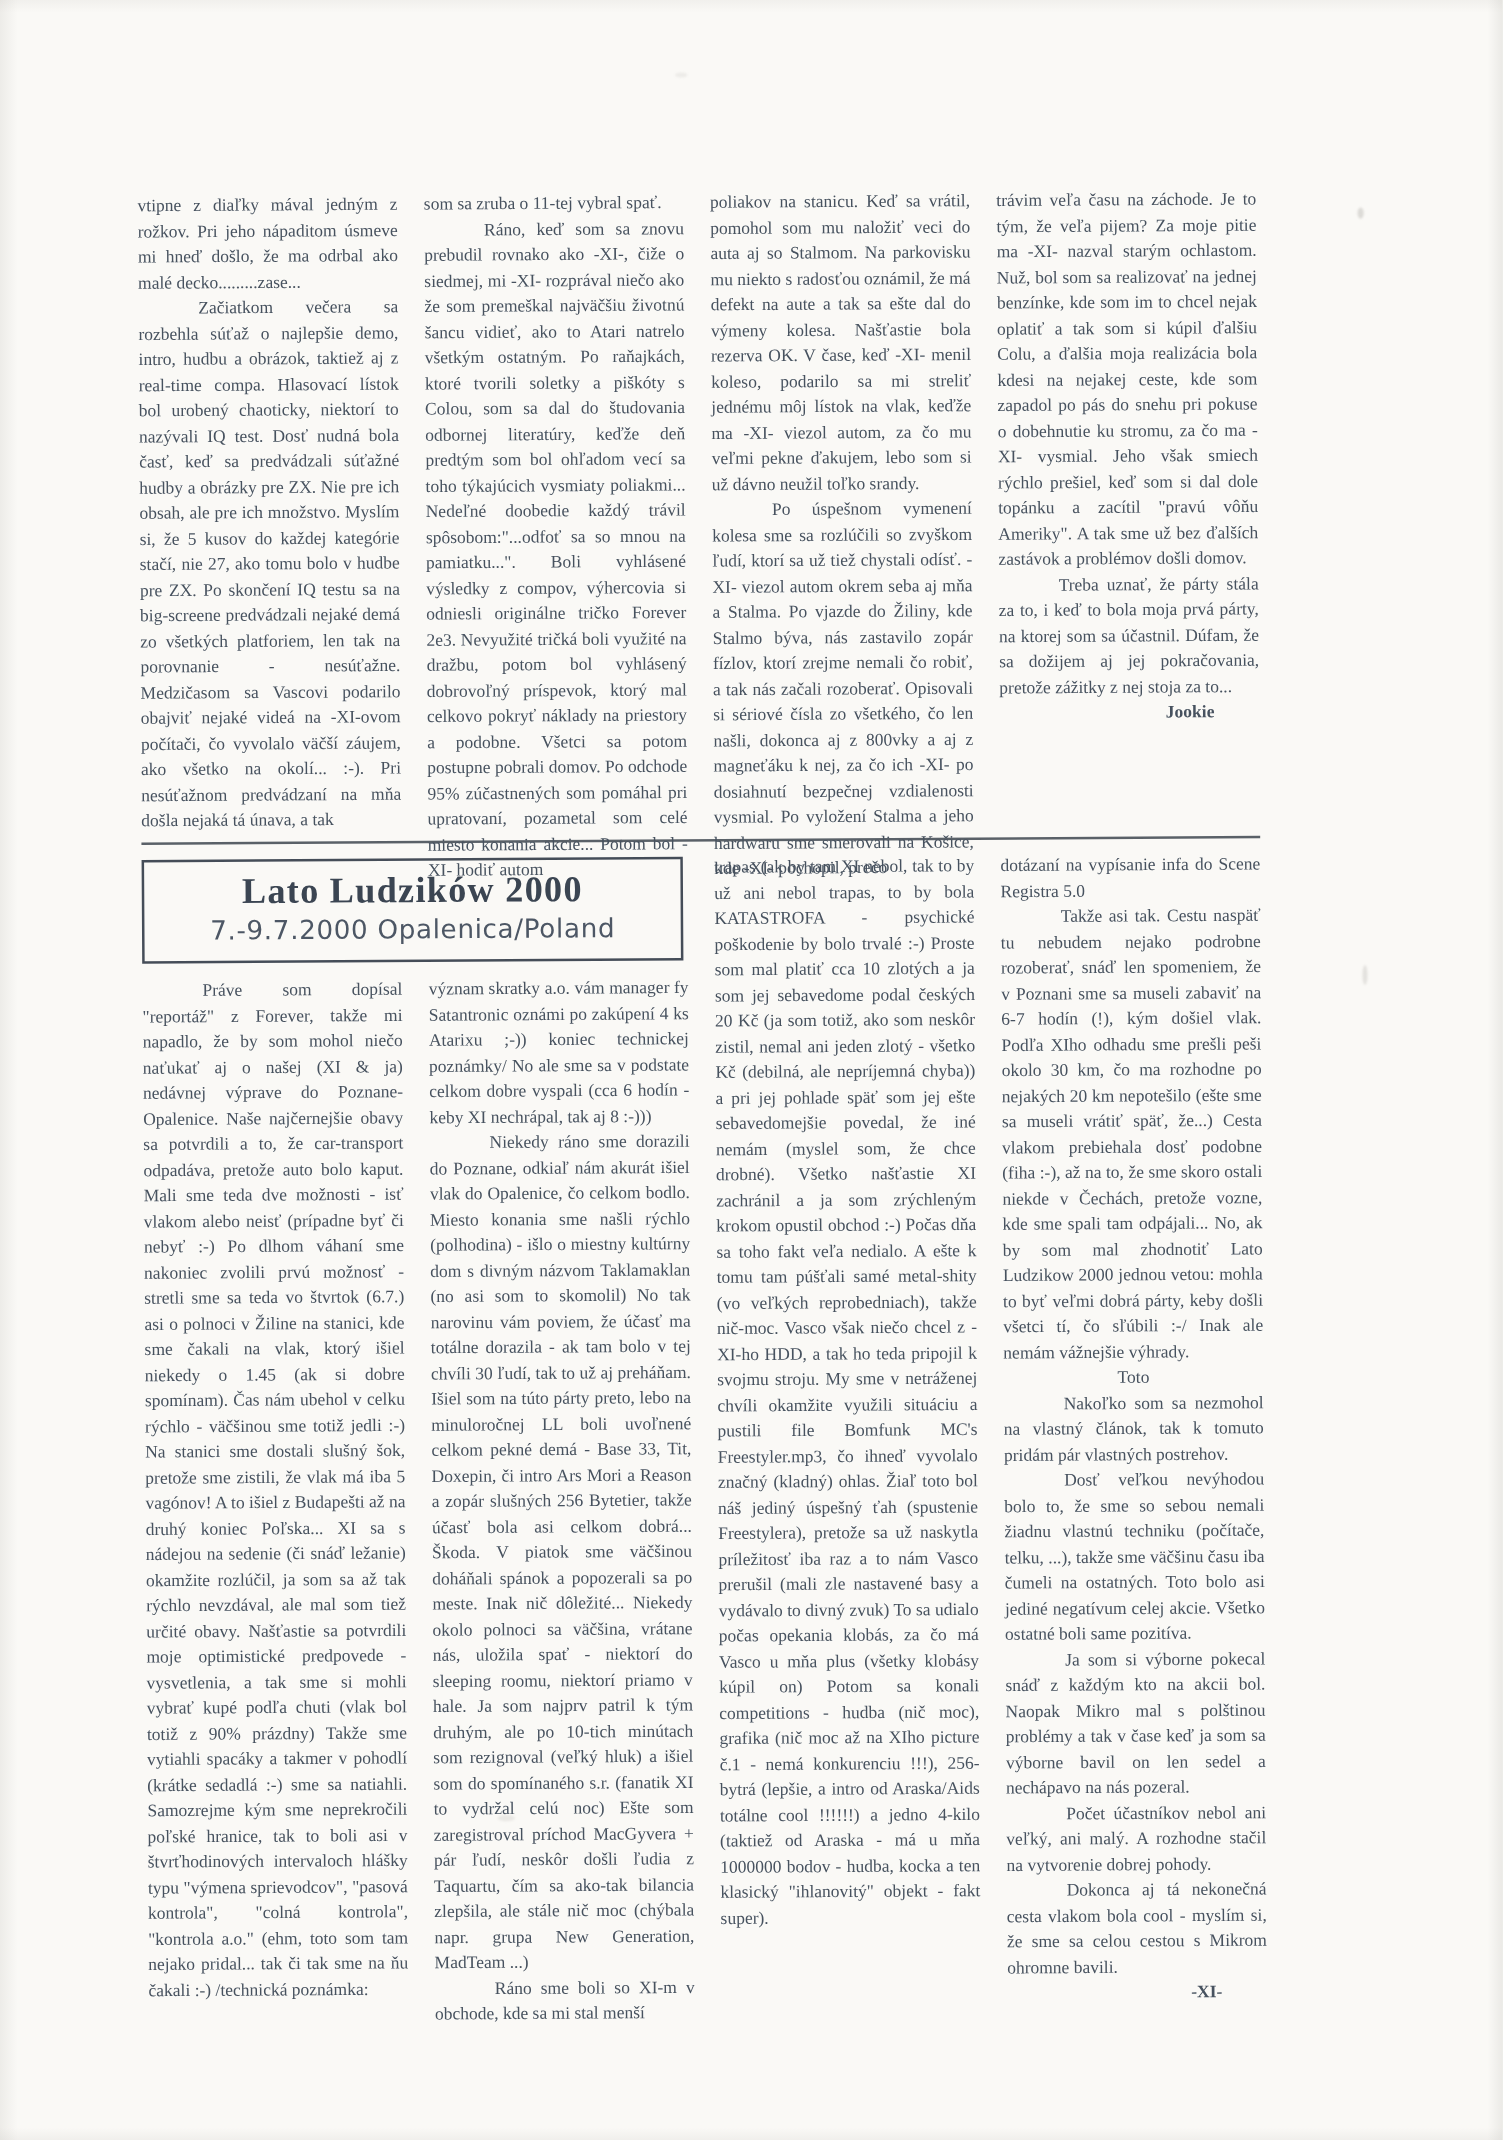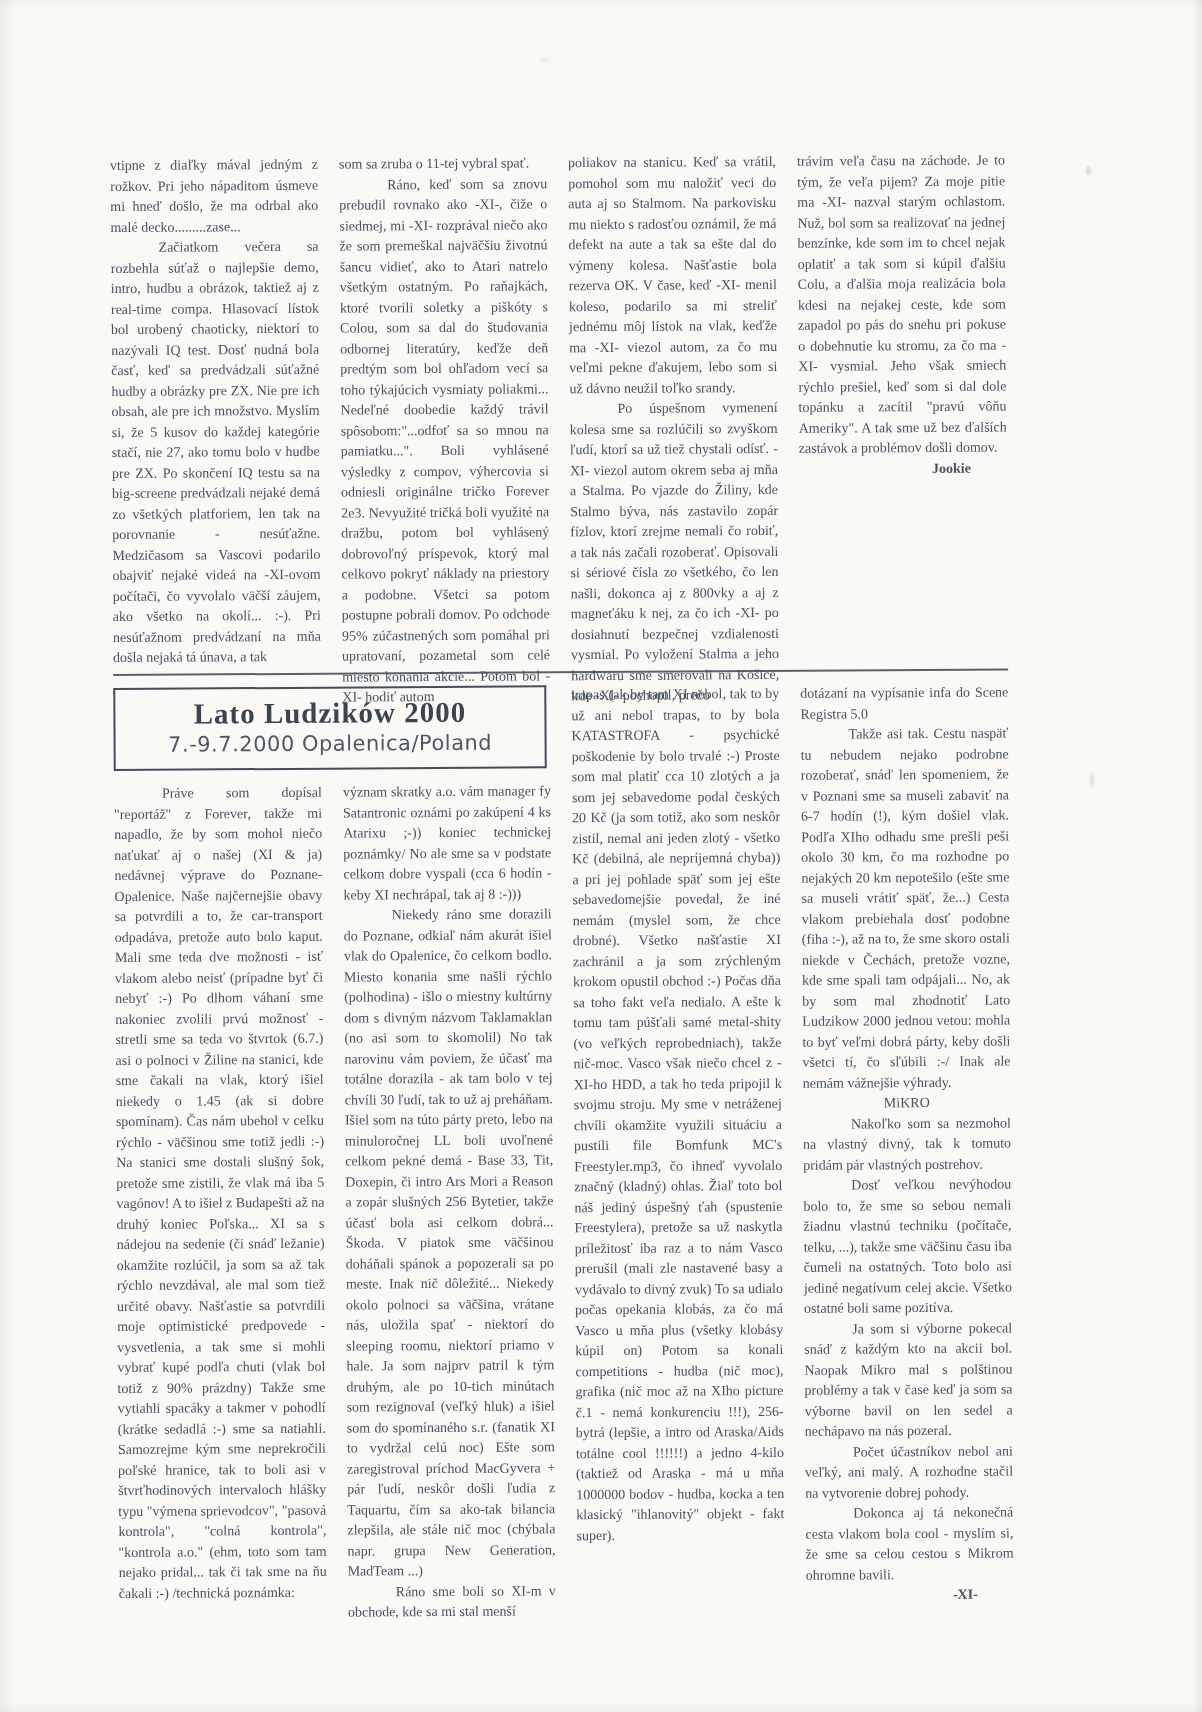--- a/index.html
+++ b/index.html
@@ -88,20 +88,21 @@
       <div class="col">
           <p class="para cont">som sa zruba o 11-tej vybral spať.</p>
           <p class="para indent">Ráno, keď som sa znovu prebudil rovnako ako -XI-, čiže o siedmej, mi -XI- rozprával niečo ako že som premeškal najväčšiu životnú šancu vidieť, ako to Atari natrelo všetkým ostatným. Po raňajkách, ktoré tvorili soletky a piškóty s Colou, som sa dal do študovania odbornej literatúry, keďže deň predtým som bol ohľadom vecí sa toho týkajúcich vysmiaty poliakmi... Nedeľné doobedie každý trávil spôsobom:"...odfoť sa so mnou na pamiatku...". Boli vyhlásené výsledky z compov, výhercovia si odniesli originálne tričko Forever 2e3. Nevyužité tričká boli využité na dražbu, potom bol vyhlásený dobrovoľný príspevok, ktorý mal celkovo pokryť náklady na priestory a podobne. Všetci sa potom postupne pobrali domov. Po odchode 95% zúčastnených som pomáhal pri upratovaní, pozametal som celé miesto konania akcie... Potom bol -XI- hodiť autom</p>
         </div>
       <div class="col">
           <p class="para cont">poliakov na stanicu. Keď sa vrátil, pomohol som mu naložiť veci do auta aj so Stalmom. Na parkovisku mu niekto s radosťou oznámil, že má defekt na aute a tak sa ešte dal do výmeny kolesa. Našťastie bola rezerva OK. V čase, keď -XI- menil koleso, podarilo sa mi streliť jednému môj lístok na vlak, keďže ma -XI- viezol autom, za čo mu veľmi pekne ďakujem, lebo som si už dávno neužil toľko srandy.</p>
           <p class="para indent">Po úspešnom vymenení kolesa sme sa rozlúčili so zvyškom ľudí, ktorí sa už tiež chystali odísť. -XI- viezol autom okrem seba aj mňa a Stalma. Po vjazde do Žiliny, kde Stalmo býva, nás zastavilo zopár fízlov, ktorí zrejme nemali čo robiť, a tak nás začali rozoberať. Opisovali si sériové čísla zo všetkého, čo len našli, dokonca aj z 800vky a aj z magneťáku k nej, za čo ich -XI- po dosiahnutí bezpečnej vzdialenosti vysmial. Po vyložení Stalma a jeho hardwaru sme smerovali na Košice, kde -XI- pochopil, prečo</p>
         </div>
       <div class="col">
           <p class="para cont">trávim veľa času na záchode. Je to tým, že veľa pijem? Za moje pitie ma -XI- nazval starým ochlastom. Nuž, bol som sa realizovať na jednej benzínke, kde som im to chcel nejak oplatiť a tak som si kúpil ďalšiu Colu, a ďalšia moja realizácia bola kdesi na nejakej ceste, kde som zapadol po pás do snehu pri pokuse o dobehnutie ku stromu, za čo ma -XI- vysmial. Jeho však smiech rýchlo prešiel, keď som si dal dole topánku a zacítil "pravú vôňu Ameriky". A tak sme už bez ďalších zastávok a problémov došli domov.</p>
+          <p class="para indent">Treba uznať, že párty stála za to, i keď to bola moja prvá párty, na ktorej som sa účastnil. Dúfam, že sa dožijem aj jej pokračovania, pretože zážitky z nej stoja za to...</p>
           <p class="para sig-right">Jookie</p>
         </div>
     </section>
 
     <hr class="divider">
 
     <section class="bottom-section">
       <div class="left-group">
         <div class="title-box">
           <div class="title">Lato Ludzików 2000</div>
@@ -117,22 +118,22 @@
               <p class="para indent">Ráno sme boli so XI-m v obchode, kde sa mi stal menší</p>
             </div>
         </div>
       </div>
       <div class="col">
           <p class="para cont">trapas (ak by tam XI nebol, tak to by už ani nebol trapas, to by bola KATASTROFA - psychické poškodenie by bolo trvalé :-) Proste som mal platiť cca 10 zlotých a ja som jej sebavedome podal českých 20 Kč (ja som totiž, ako som neskôr zistil, nemal ani jeden zlotý - všetko Kč (debilná, ale nepríjemná chyba)) a pri jej pohlade späť som jej ešte sebavedomejšie povedal, že iné nemám (myslel som, že chce drobné). Všetko našťastie XI zachránil a ja som zrýchleným krokom opustil obchod :-) Počas dňa sa toho fakt veľa nedialo. A ešte k tomu tam púšťali samé metal-shity (vo veľkých reprobedniach), takže nič-moc. Vasco však niečo chcel z -XI-ho HDD, a tak ho teda pripojil k svojmu stroju. My sme v netráženej chvíli okamžite využili situáciu a pustili file Bomfunk MC's Freestyler.mp3, čo ihneď vyvolalo značný (kladný) ohlas. Žiaľ toto bol náš jediný úspešný ťah (spustenie Freestylera), pretože sa už naskytla príležitosť iba raz a to nám Vasco prerušil (mali zle nastavené basy a vydávalo to divný zvuk) To sa udialo počas opekania klobás, za čo má Vasco u mňa plus (všetky klobásy kúpil on) Potom sa konali competitions - hudba (nič moc), grafika (nič moc až na XIho picture č.1 - nemá konkurenciu !!!), 256-bytrá (lepšie, a intro od Araska/Aids totálne cool !!!!!!) a jedno 4-kilo (taktiež od Araska - má u mňa 1000000 bodov - hudba, kocka a ten klasický "ihlanovitý" objekt - fakt super).</p>
         </div>
       <div class="col">
           <p class="para cont">dotázaní na vypísanie infa do Scene Registra 5.0</p>
           <p class="para indent">Takže asi tak. Cestu naspäť tu nebudem nejako podrobne rozoberať, snáď len spomeniem, že v Poznani sme sa museli zabaviť na 6-7 hodín (!), kým došiel vlak. Podľa XIho odhadu sme prešli peši okolo 30 km, čo ma rozhodne po nejakých 20 km nepotešilo (ešte sme sa museli vrátiť späť, že...) Cesta vlakom prebiehala dosť podobne (fiha :-), až na to, že sme skoro ostali niekde v Čechách, pretože vozne, kde sme spali tam odpájali... No, ak by som mal zhodnotiť Lato Ludzikow 2000 jednou vetou: mohla to byť veľmi dobrá párty, keby došli všetci tí, čo sľúbili :-/ Inak ale nemám vážnejšie výhrady.</p>
-          <p class="para sig-center">MiKRO</p>
-          <p class="para indent">Nakoľko som sa nezmohol na vlastný divný, tak k tomuto pridám pár vlastných postrehov.</p>
+          <p class="para sig-center">Toto</p>
+          <p class="para indent">Nakoľko som sa nezmohol na vlastný článok, tak k tomuto pridám pár vlastných postrehov.</p>
           <p class="para indent">Dosť veľkou nevýhodou bolo to, že sme so sebou nemali žiadnu vlastnú techniku (počítače, telku, ...), takže sme väčšinu času iba čumeli na ostatných. Toto bolo asi jediné negatívum celej akcie. Všetko ostatné boli same pozitíva.</p>
           <p class="para indent">Ja som si výborne pokecal snáď z každým kto na akcii bol. Naopak Mikro mal s polštinou problémy a tak v čase keď ja som sa výborne bavil on len sedel a nechápavo na nás pozeral.</p>
           <p class="para indent">Počet účastníkov nebol ani veľký, ani malý. A rozhodne stačil na vytvorenie dobrej pohody.</p>
           <p class="para indent">Dokonca aj tá nekonečná cesta vlakom bola cool - myslím si, že sme sa celou cestou s Mikrom ohromne bavili.</p>
           <p class="para sig-right">-XI-</p>
         </div>
     </section>
 
   </div>
 </div>

